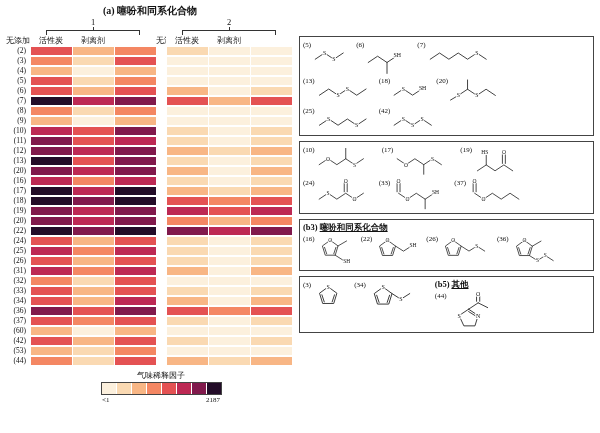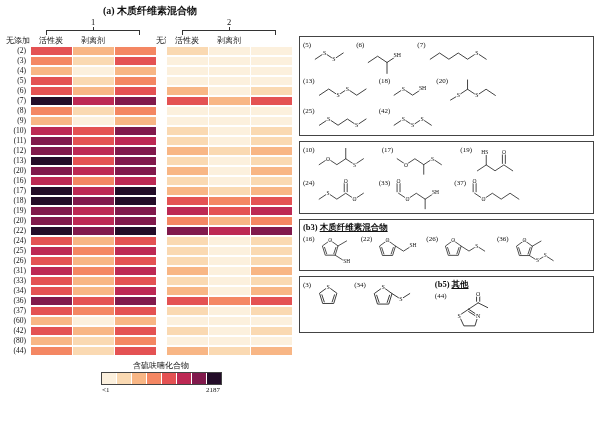--- a/index.html
+++ b/index.html
@@ -34,21 +34,21 @@
   .cid{font-size:7px;margin:2px 1px 0 0;white-space:nowrap;}
   .mol polyline, .mol line{fill:none;stroke:#222;stroke-width:1.1;stroke-linecap:round;stroke-linejoin:round;}
   .mol text{font-family:"Liberation Serif",serif;font-size:7.5px;fill:#111;stroke:#fff;stroke-width:2.4px;paint-order:stroke;text-anchor:middle;}
 </style>
 </head>
 <body>
 
 <div class="page">
 
   <div class="left">
-    <div class="hm-title">(a) 木质纤维素混合物</div>
+    <div class="hm-title">(a) 噻吩和同系化合物</div>
 
     <div class="hm-row">
       <div></div>
       <div class="bracket" style="grid-column:2 / span 3">
         <div class="bnum">1</div>
         <div class="stem"></div>
         <div class="bar"></div>
       </div>
       <div class="bracket" style="grid-column:6 / span 3">
         <div class="bnum">2</div>
@@ -292,20 +292,30 @@
           <div class="rlabel">(31)</div>
           <div class="cell" style="background: rgb(189, 41, 84);"></div>
           <div class="cell" style="background: rgb(244, 135, 99);"></div>
           <div class="cell" style="background: rgb(189, 41, 84);"></div>
           <div></div>
           <div class="cell" style="background: rgb(248, 182, 133);"></div>
           <div class="cell" style="background: rgb(252, 240, 221);"></div>
           <div class="cell" style="background: rgb(248, 182, 133);"></div>
         </div>
         <div class="hm-row hmrow">
+          <div class="rlabel">(32)</div>
+          <div class="cell" style="background: rgb(244, 135, 99);"></div>
+          <div class="cell" style="background: rgb(250, 217, 178);"></div>
+          <div class="cell" style="background: rgb(228, 82, 83);"></div>
+          <div></div>
+          <div class="cell" style="background: rgb(252, 240, 221);"></div>
+          <div class="cell" style="background: rgb(252, 240, 221);"></div>
+          <div class="cell" style="background: rgb(252, 240, 221);"></div>
+        </div>
+        <div class="hm-row hmrow">
           <div class="rlabel">(33)</div>
           <div class="cell" style="background: rgb(228, 82, 83);"></div>
           <div class="cell" style="background: rgb(248, 182, 133);"></div>
           <div class="cell" style="background: rgb(228, 82, 83);"></div>
           <div></div>
           <div class="cell" style="background: rgb(250, 217, 178);"></div>
           <div class="cell" style="background: rgb(252, 240, 221);"></div>
           <div class="cell" style="background: rgb(250, 217, 178);"></div>
         </div>
         <div class="hm-row hmrow">
@@ -352,21 +362,21 @@
           <div class="rlabel">(42)</div>
           <div class="cell" style="background: rgb(228, 82, 83);"></div>
           <div class="cell" style="background: rgb(248, 182, 133);"></div>
           <div class="cell" style="background: rgb(228, 82, 83);"></div>
           <div></div>
           <div class="cell" style="background: rgb(250, 217, 178);"></div>
           <div class="cell" style="background: rgb(252, 240, 221);"></div>
           <div class="cell" style="background: rgb(250, 217, 178);"></div>
         </div>
         <div class="hm-row hmrow">
-          <div class="rlabel">(80)</div>
+          <div class="rlabel">(53)</div>
           <div class="cell" style="background: rgb(248, 182, 133);"></div>
           <div class="cell" style="background: rgb(250, 217, 178);"></div>
           <div class="cell" style="background: rgb(244, 135, 99);"></div>
           <div></div>
           <div class="cell" style="background: rgb(252, 240, 221);"></div>
           <div class="cell" style="background: rgb(252, 240, 221);"></div>
           <div class="cell" style="background: rgb(252, 240, 221);"></div>
         </div>
         <div class="hm-row hmrow">
           <div class="rlabel">(44)</div>
@@ -374,21 +384,21 @@
           <div class="cell" style="background: rgb(250, 217, 178);"></div>
           <div class="cell" style="background: rgb(228, 82, 83);"></div>
           <div></div>
           <div class="cell" style="background: rgb(248, 182, 133);"></div>
           <div class="cell" style="background: rgb(250, 217, 178);"></div>
           <div class="cell" style="background: rgb(248, 182, 133);"></div>
         </div>
       </div>
 
     <div class="legend">
-      <div class="legend-title">含硫呋喃化合物</div>
+      <div class="legend-title">气味稀释因子</div>
       <div class="legend-bar" id="legendbar">
           <div class="lseg" style="background: rgb(252, 240, 221);"></div>
           <div class="lseg" style="background: rgb(250, 217, 178);"></div>
           <div class="lseg" style="background: rgb(248, 182, 133);"></div>
           <div class="lseg" style="background: rgb(244, 135, 99);"></div>
           <div class="lseg" style="background: rgb(228, 82, 83);"></div>
           <div class="lseg" style="background: rgb(189, 41, 84);"></div>
           <div class="lseg" style="background: rgb(129, 25, 76);"></div>
           <div class="lseg" style="background: rgb(35, 12, 40);"></div>
         </div>
@@ -538,21 +548,21 @@
                 <text x="10" y="5" dy="2.5">O</text>
                 <text x="22" y="30" dy="2.5">O</text>
               </svg>
             </div>
             <div class="br"></div>
           </div>
         </div>
       </div>
       <div class="box">
         <div class="sec">
-          <div class="phead"><span class="plabel">(b3)</span><span class="ptitle">木质纤维素混合物</span></div>
+          <div class="phead"><span class="plabel">(b3)</span><span class="ptitle">噻吩和同系化合物</span></div>
           <div class="pbody">
             <div class="compound">
               <span class="cid">(16)</span>
               <svg class="mol" width="37" height="33" viewBox="0 0 52 46">
                 <polyline points="20,10 31,18 27,31 13,31 9,18 20,10"></polyline>
                 <polyline points="28,20 25,29"></polyline>
                 <polyline points="12,20 15,29"></polyline>
                 <polyline points="31,18 43,11"></polyline>
                 <polyline points="27,31 38,38"></polyline>
                 <text x="20" y="10" dy="2.5">O</text>

